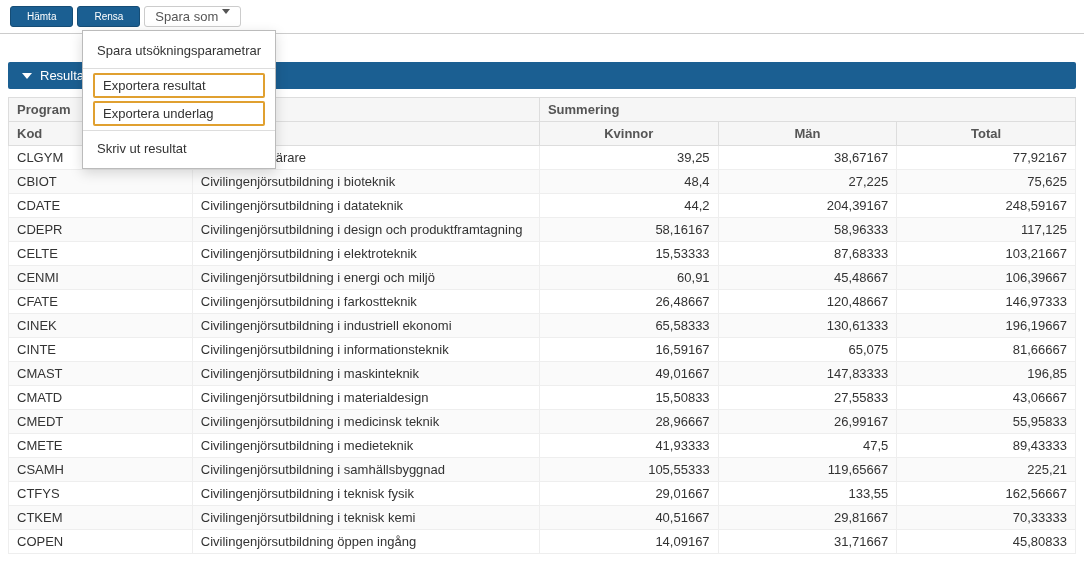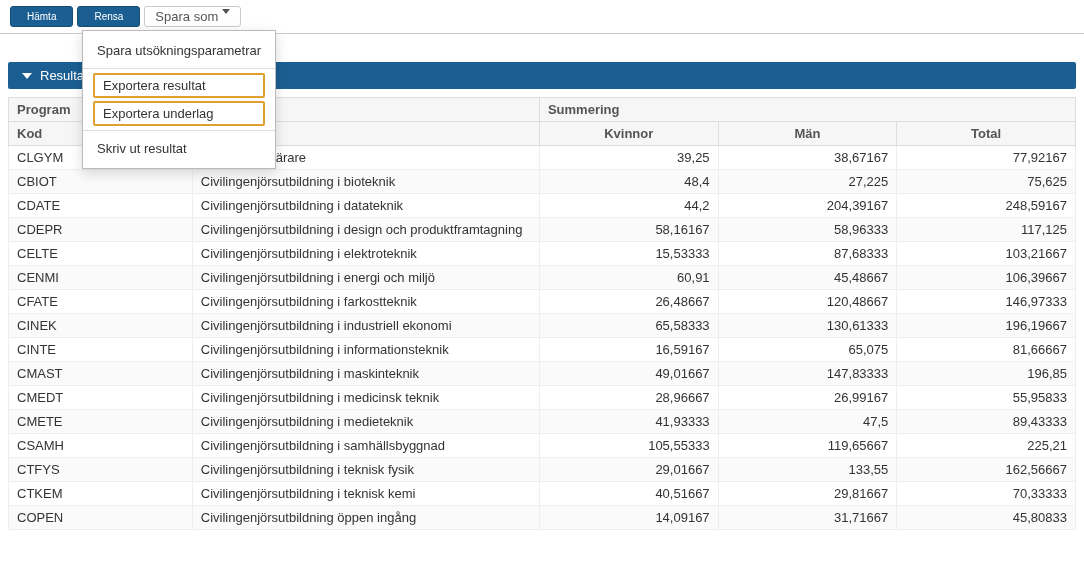--- a/index.html
+++ b/index.html
@@ -163,20 +163,27 @@
           <td class="num">81,66667</td>
         </tr>
         <tr>
           <td>CMAST</td>
           <td>Civilingenjörsutbildning i maskinteknik</td>
           <td class="num">49,01667</td>
           <td class="num">147,83333</td>
           <td class="num">196,85</td>
         </tr>
         <tr>
+          <td>CMATD</td>
+          <td>Civilingenjörsutbildning i materialdesign</td>
+          <td class="num">15,50833</td>
+          <td class="num">27,55833</td>
+          <td class="num">43,06667</td>
+        </tr>
+        <tr>
           <td>CMEDT</td>
           <td>Civilingenjörsutbildning i medicinsk teknik</td>
           <td class="num">28,96667</td>
           <td class="num">26,99167</td>
           <td class="num">55,95833</td>
         </tr>
         <tr>
           <td>CMETE</td>
           <td>Civilingenjörsutbildning i medieteknik</td>
           <td class="num">41,93333</td>

